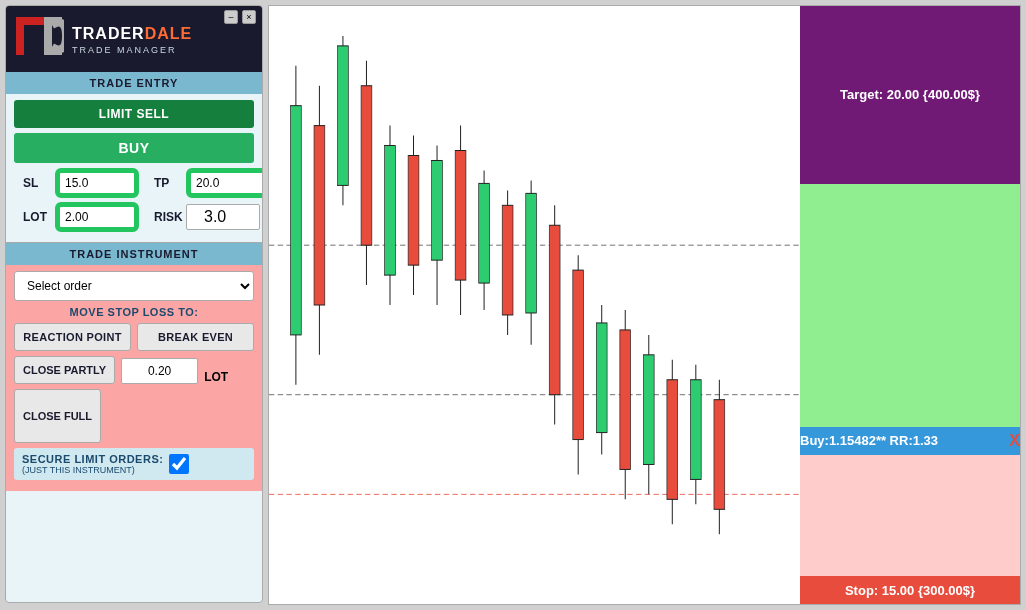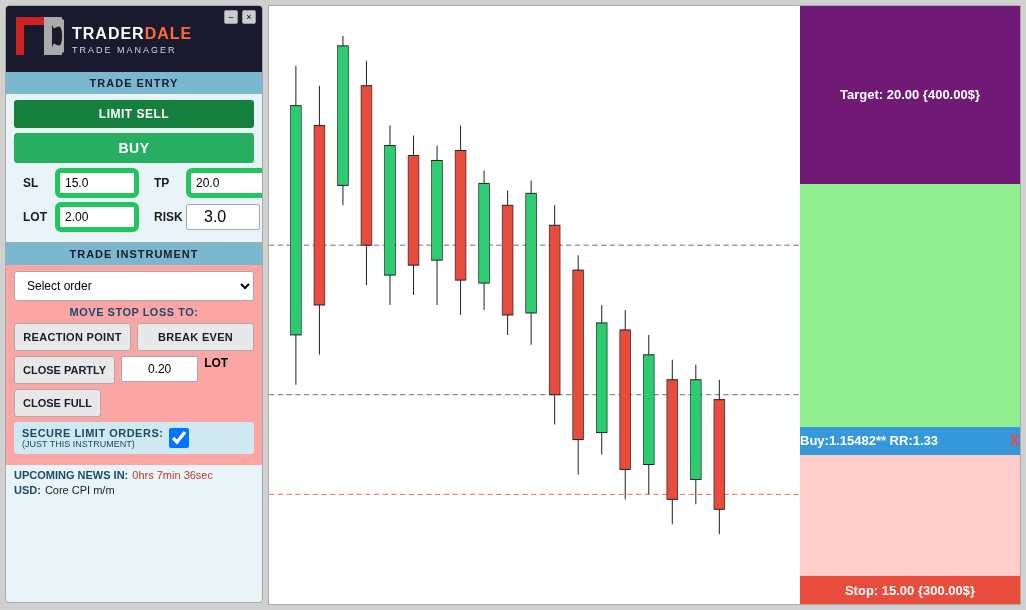--- a/index.html
+++ b/index.html
@@ -252,21 +252,21 @@
       border-radius: 3px;
       padding: 7px 4px;
       font-weight: bold;
       font-size: 11px;
       cursor: pointer;
       letter-spacing: 0.3px;
     }
 
     .close-row {
       display: flex;
-      align-items: flex-start;
+      align-items: flex-end;
       gap: 6px;
       margin-bottom: 5px;
     }
     .btn-close-partly {
       background: #e8e8e8;
       color: #1a1a2e;
       border: 1px solid #aaa;
       border-radius: 3px;
       padding: 7px 8px;
       font-weight: bold;
@@ -285,21 +285,21 @@
     .lot-label {
       font-weight: bold;
       font-size: 12px;
     }
 
     .btn-close-full {
       background: #e8e8e8;
       color: #1a1a2e;
       border: 1px solid #aaa;
       border-radius: 3px;
-      padding: 7px 8px;
+      padding: 20px 8px;
       font-weight: bold;
       font-size: 11px;
       cursor: pointer;
       margin-bottom: 5px;
     }
 
     
     .secure-row {
       display: flex;
       align-items: center;
@@ -542,30 +542,20 @@
     
     <div class="secure-row">
       <div>
         <div class="secure-label">SECURE LIMIT ORDERS:</div>
         <div class="secure-sub">(JUST THIS INSTRUMENT)</div>
       </div>
       <input class="secure-checkbox" type="checkbox" checked="" style="">
     </div>
   </div>
 
-  <div class="news-section">
-    <div class="news-row">
-      <span class="news-label">UPCOMING NEWS IN:</span>
-      <span class="news-time">0hrs 7min 36sec</span>
-    </div>
-    <div class="news-row">
-      <span class="usd-label">USD:</span>
-      <span class="usd-value">Core CPI m/m</span>
-    </div>
-  </div>
 
 </div>
 
 <div class="chart-area">
 
   <div class="chart-canvas">
     <svg class="chart-svg" viewBox="0 0 790 600" preserveAspectRatio="none">
 
       <rect width="790" height="600" fill="white"></rect>
 

